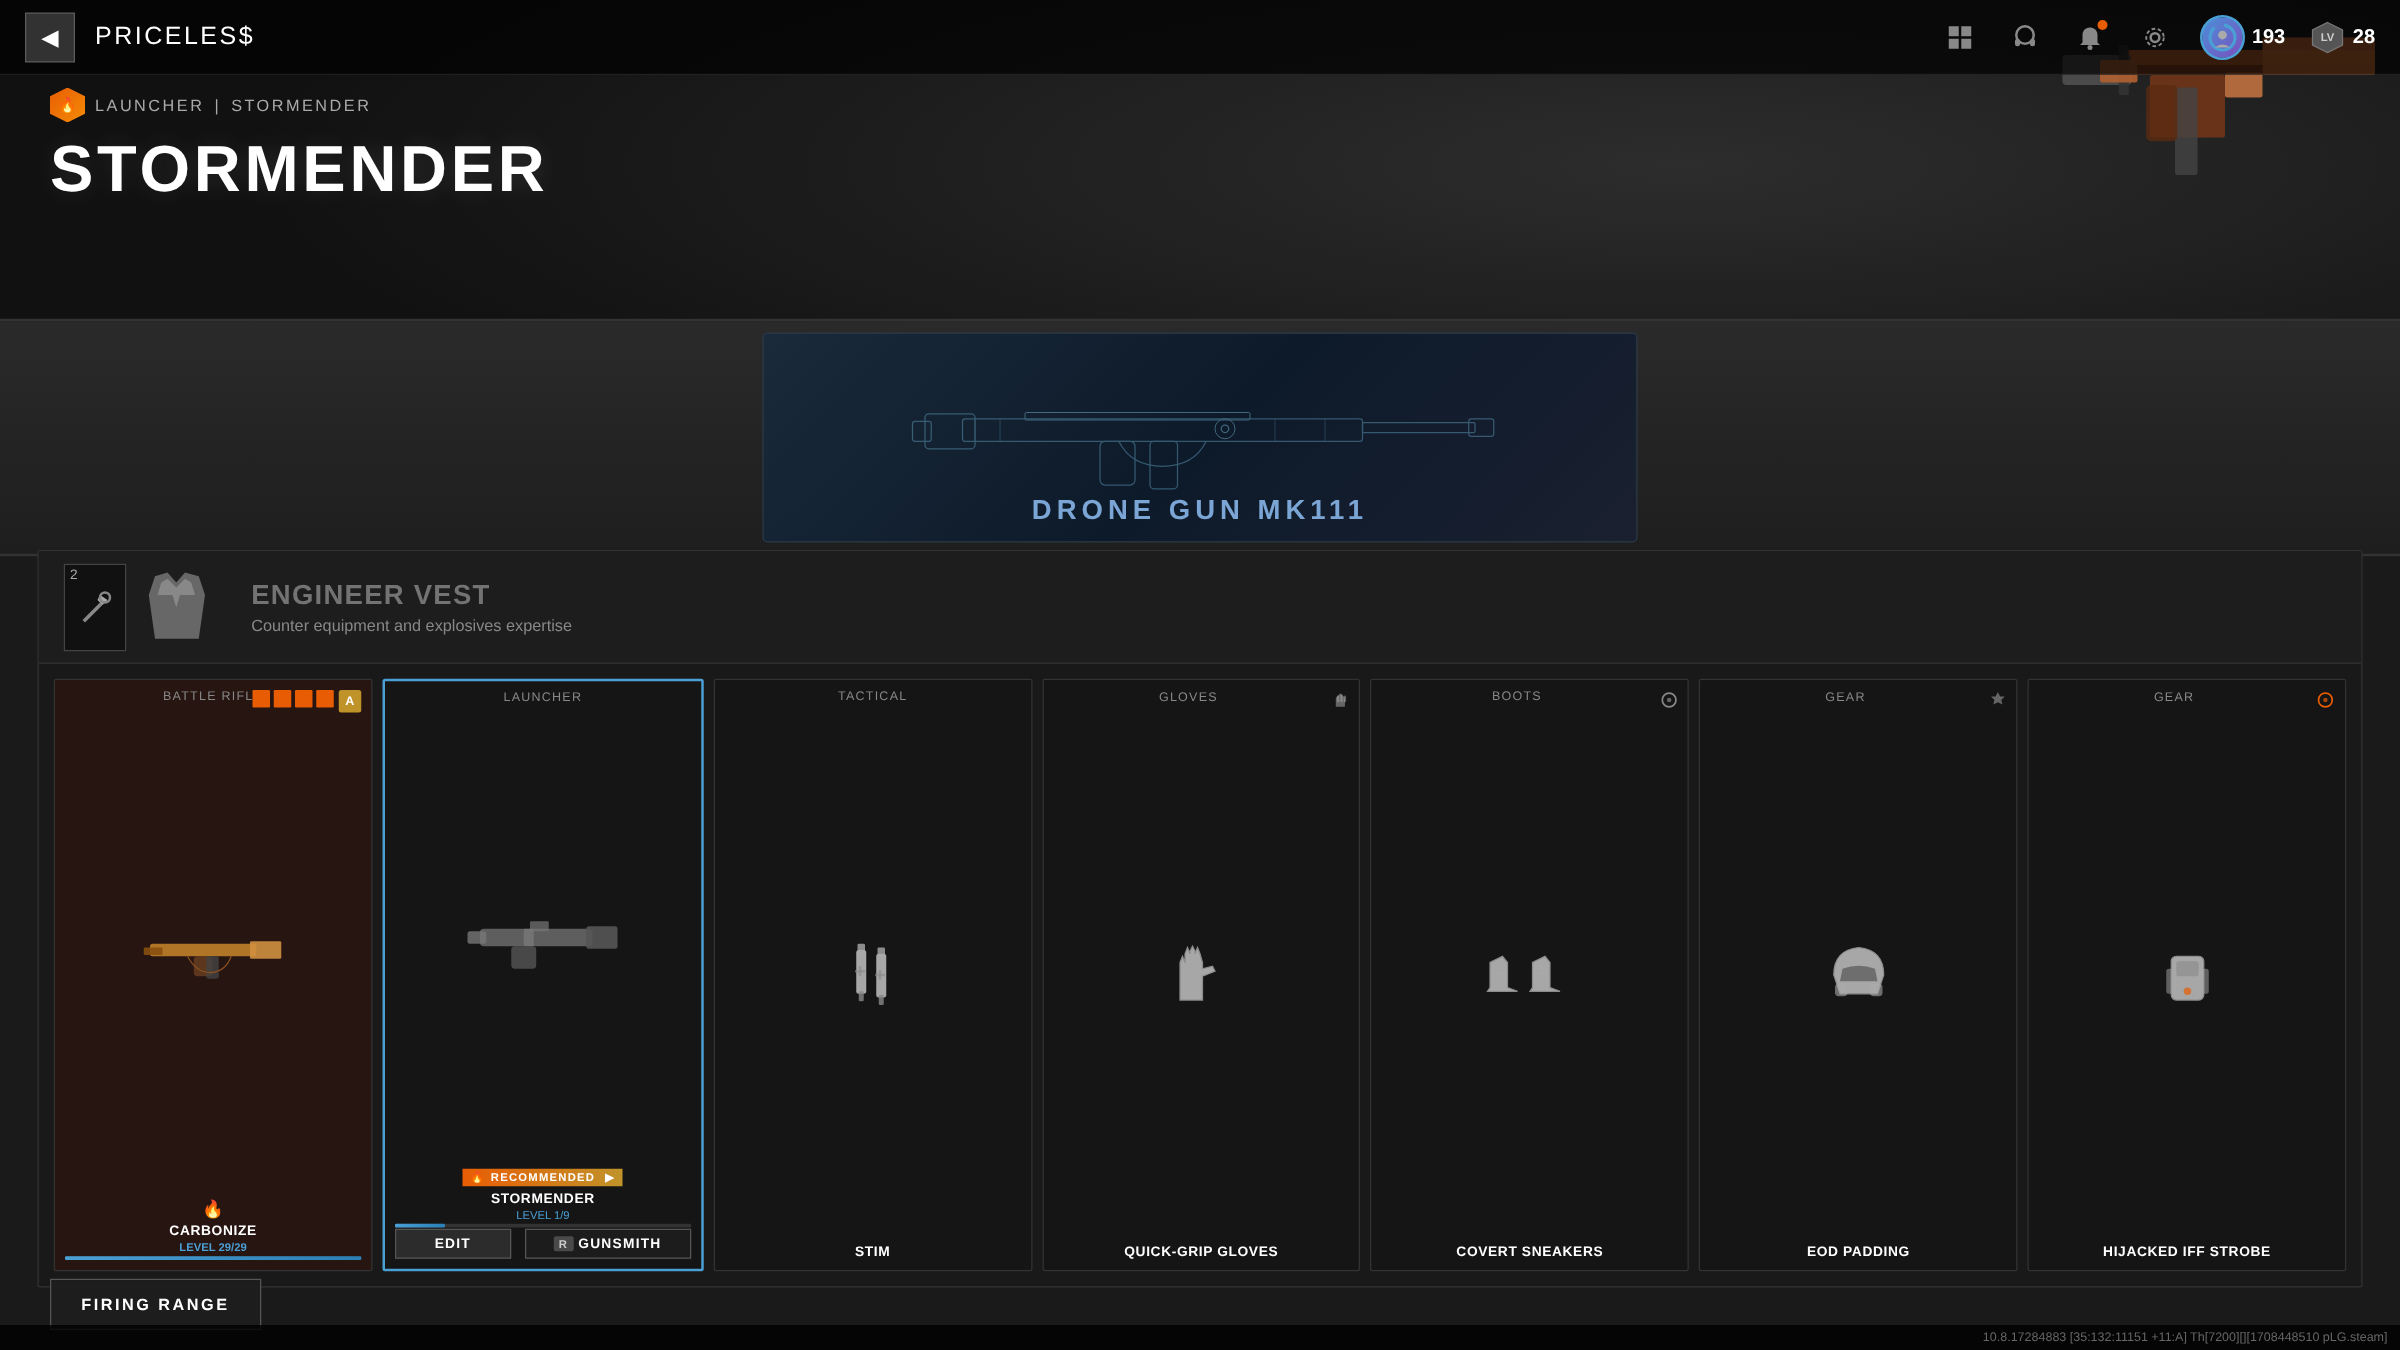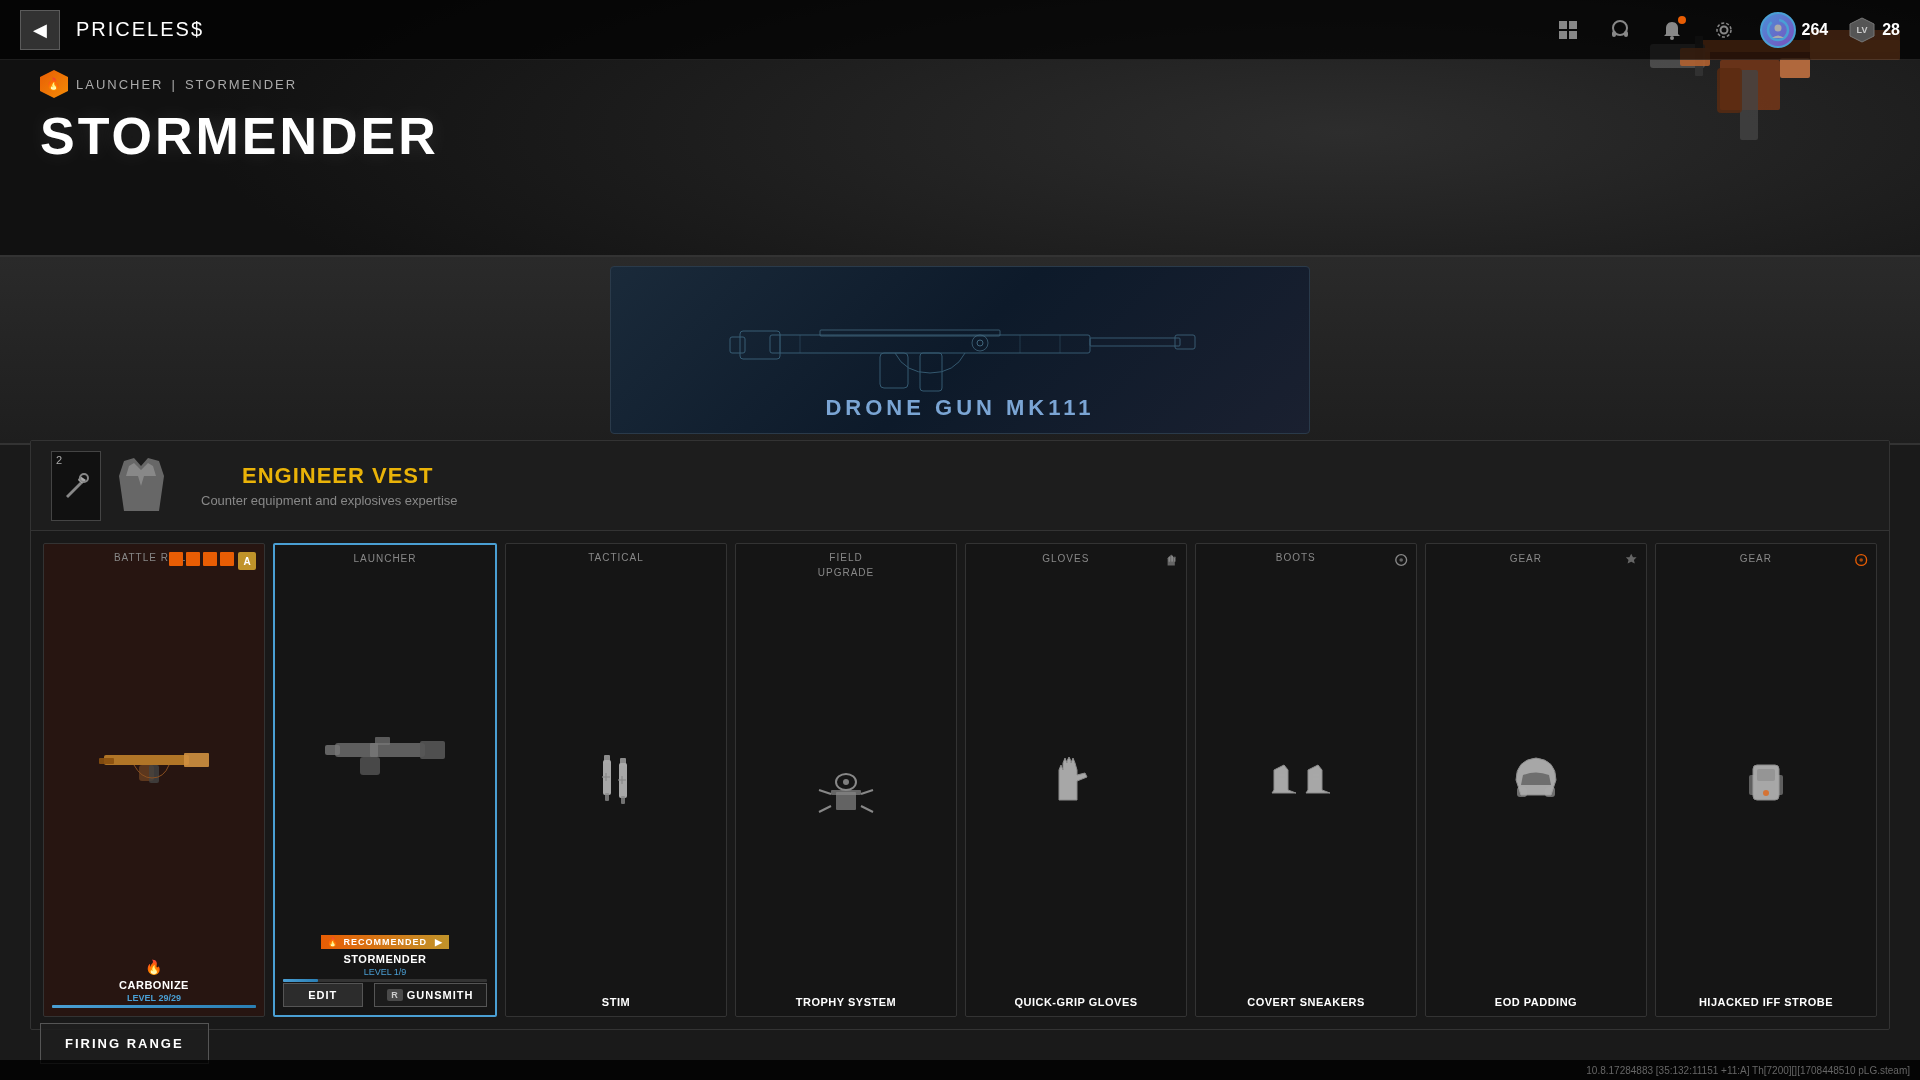--- a/index.html
+++ b/index.html
@@ -212,23 +212,22 @@
       top: 2px; left: 4px;
       font-size: 11px;
       color: #aaa;
     }
     .vest-info {
       margin-left: 20px;
     }
     .vest-name {
       font-size: 22px;
       font-weight: bold;
-      color: #eab308;
+      color: #737373;
       letter-spacing: 1px;
-      margin-left: 41px;
     }
     .vest-desc {
       font-size: 13px;
       color: #888;
       margin-top: 4px;
     }
     .vest-tools-icon {
       width: 60px; height: 60px;
       display: flex; align-items: center; justify-content: center;
       margin-right: 10px;
@@ -498,21 +497,21 @@
     </div>
 
     <div class="currency-display">
       <div class="currency-avatar">
         <svg width="24" height="24" viewBox="0 0 24 24">
           <circle cx="12" cy="12" r="10" fill="none" stroke="#4a9fd4" stroke-width="2.5" stroke-dasharray="40 8"></circle>
           <circle cx="12" cy="10" r="3.5" fill="#aaa"></circle>
           <path d="M6 20 Q12 15 18 20" fill="#aaa"></path>
         </svg>
       </div>
-      <span class="currency-num">264</span>
+      <span class="currency-num">193</span>
     </div>
 
     <div class="level-display">
       <svg width="28" height="28" viewBox="0 0 28 28">
         <polygon points="14,2 26,8 26,20 14,26 2,20 2,8" fill="#555" stroke="#777" stroke-width="1"></polygon>
         <text x="14" y="17" text-anchor="middle" fill="#ccc" font-size="9" font-weight="bold">LV</text>
       </svg>
       <span>28</span>
     </div>
   </div>
@@ -668,40 +667,20 @@
 
           <rect x="24" y="28" width="2" height="8" fill="#888" opacity="0.6"></rect>
           <rect x="21" y="31" width="8" height="2" fill="#888" opacity="0.6"></rect>
           <rect x="40" y="31" width="2" height="8" fill="#888" opacity="0.6"></rect>
           <rect x="37" y="34" width="8" height="2" fill="#888" opacity="0.6"></rect>
         </svg>
       </div>
       <div class="slot-name">STIM</div>
     </div>
 
-    <div class="slot">
-      <div class="slot-label">FIELD</div>
-      <div class="slot-label">UPGRADE</div>
-      <div class="slot-image">
-        <svg width="70" height="70" viewBox="0 0 70 70" fill="none">
-
-          <rect x="25" y="40" width="20" height="18" rx="1" fill="#777" opacity="0.8"></rect>
-          <rect x="20" y="38" width="30" height="5" rx="1" fill="#888" opacity="0.7"></rect>
-
-          <line x1="20" y1="42" x2="8" y2="38" stroke="#888" stroke-width="2"></line>
-          <line x1="50" y1="42" x2="62" y2="38" stroke="#888" stroke-width="2"></line>
-          <line x1="20" y1="54" x2="8" y2="60" stroke="#888" stroke-width="2"></line>
-          <line x1="50" y1="54" x2="62" y2="60" stroke="#888" stroke-width="2"></line>
-
-          <ellipse cx="35" cy="30" rx="10" ry="8" fill="none" stroke="#888" stroke-width="2"></ellipse>
-          <circle cx="35" cy="30" r="3" fill="#aaa" opacity="0.7"></circle>
-        </svg>
-      </div>
-      <div class="slot-name">TROPHY SYSTEM</div>
-    </div>
 
     <div class="slot">
       <div style="display:flex; align-items:center; justify-content:center; gap:6px; width:100%;">
         <div class="slot-label">GLOVES</div>
         <svg width="16" height="16" viewBox="0 0 16 16" fill="none">
           <path d="M8 2 L4 6 L4 14 L12 14 L12 6 Z" fill="#888" opacity="0.7"></path>
           <rect x="5" y="4" width="2" height="6" rx="1" fill="#aaa" opacity="0.5"></rect>
           <rect x="8" y="3" width="2" height="7" rx="1" fill="#aaa" opacity="0.5"></rect>
           <rect x="11" y="4" width="2" height="6" rx="1" fill="#aaa" opacity="0.5"></rect>
         </svg>

